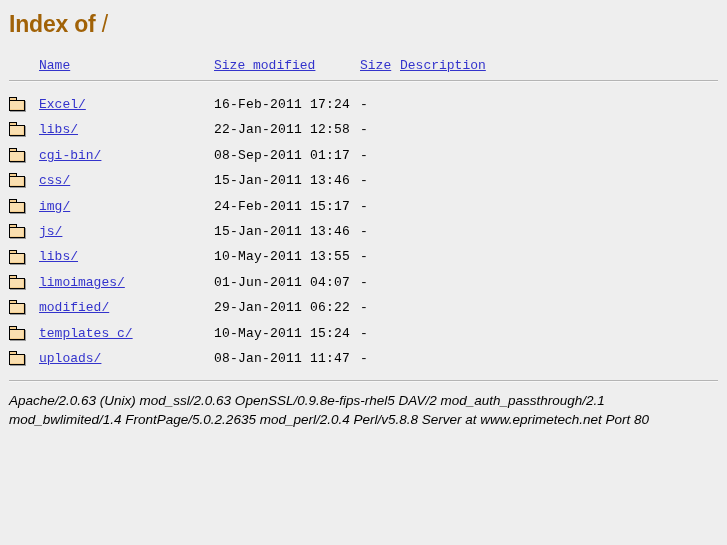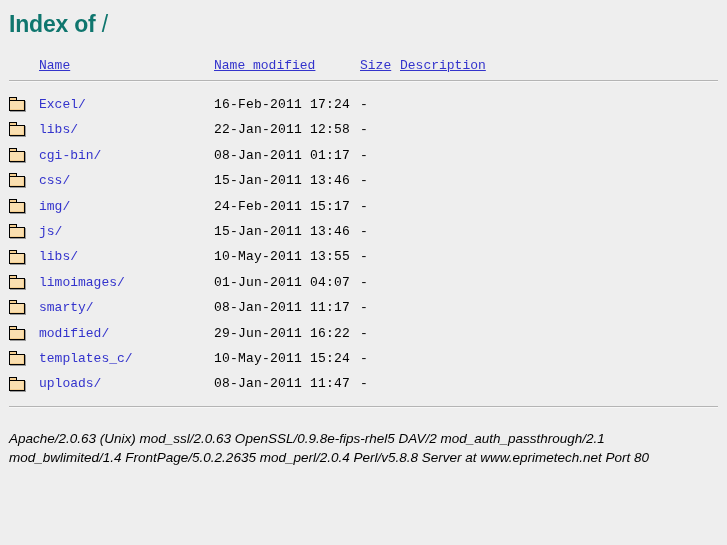--- a/index.html
+++ b/index.html
@@ -18,21 +18,21 @@
     position: relative;
     width: 727px;
     height: 545px;
     box-sizing: border-box;
     padding: 0 9px;
   }
   h1.page-title {
     font-family: "Liberation Sans", "DejaVu Sans", sans-serif;
     font-size: 23px;
     font-weight: bold;
-    color: #0f766e;
+    color: #a16207;
     margin: 0;
     padding: 10px 0 0 0;
     line-height: 28px;
     letter-spacing: -0.2px;
   }
   h1.page-title .slash {
     font-weight: normal;
   }
 
   table.index-table {
@@ -137,20 +137,21 @@
     position: absolute;
     left: 16px;
     top: 4px;
     width: 1px;
     height: 11px;
     background: #999999;
   }
 
   a.entry-link {
     color: #3333cc;
+    text-decoration: underline;
     cursor: pointer;
     font-family: "Liberation Mono", "DejaVu Sans Mono", monospace;
     font-size: 13px;
   }
   td.date-cell {
     color: #000000;
     letter-spacing: 0.2px;
     margin-top: 13px;
   }
   td.size-cell {
@@ -165,21 +166,21 @@
     margin: 9px 0 0 0;
     background: linear-gradient(to bottom, #b4b4b4 0px, #b4b4b4 1px, #f7f7f7 1px, #f7f7f7 2px);
   }
   address.server-signature {
     display: block;
     font-family: "Liberation Sans", "DejaVu Sans", sans-serif;
     font-style: italic;
     font-size: 13.5px;
     line-height: 19px;
     color: #000000;
-    margin-top: 21px;
+    margin-top: 9px;
     max-width: 710px;
   }
 </style>
 </head>
 <body>
 
 <div class="page">
 
   <h1 class="page-title"><span>Index of</span>
     <span class="slash">/</span>
@@ -190,21 +191,21 @@
       <col class="c-icon">
         <col class="c-name">
         <col class="c-date">
         <col class="c-size">
         <col class="c-desc">
     </colgroup>
     <thead>
       <tr>
         <th></th>
         <th><span class="hdr-link">Name</span></th>
-        <th><span class="hdr-link">Name modified</span></th>
+        <th><span class="hdr-link">Size modified</span></th>
         <th><span class="hdr-link">Size</span></th>
         <th><span class="hdr-link">Description</span></th>
       </tr>
       <tr class="header-rule-row">
         <td colspan="5">
           <hr class="rule">
         </td>
       </tr>
       <tr class="spacer-row">
         <td colspan="5"></td>
@@ -221,21 +222,21 @@
         <tr class="entry-row">
           <td class="icon-cell"><span class="folder-icon"><span class="tab"></span><span class="body"></span><span class="shade"></span><span class="shadow"></span><span class="shadow-r"></span></span></td>
           <td class="name-cell"><a class="entry-link">libs/</a></td>
           <td class="date-cell">22-Jan-2011 12:58</td>
           <td class="size-cell">-</td>
           <td class="desc-cell"></td>
         </tr>
         <tr class="entry-row">
           <td class="icon-cell"><span class="folder-icon"><span class="tab"></span><span class="body"></span><span class="shade"></span><span class="shadow"></span><span class="shadow-r"></span></span></td>
           <td class="name-cell"><a class="entry-link">cgi-bin/</a></td>
-          <td class="date-cell">08-Jan-2011 01:17</td>
+          <td class="date-cell">08-Sep-2011 01:17</td>
           <td class="size-cell">-</td>
           <td class="desc-cell"></td>
         </tr>
         <tr class="entry-row">
           <td class="icon-cell"><span class="folder-icon"><span class="tab"></span><span class="body"></span><span class="shade"></span><span class="shadow"></span><span class="shadow-r"></span></span></td>
           <td class="name-cell"><a class="entry-link">css/</a></td>
           <td class="date-cell">15-Jan-2011 13:46</td>
           <td class="size-cell">-</td>
           <td class="desc-cell"></td>
         </tr>
@@ -262,29 +263,22 @@
         </tr>
         <tr class="entry-row">
           <td class="icon-cell"><span class="folder-icon"><span class="tab"></span><span class="body"></span><span class="shade"></span><span class="shadow"></span><span class="shadow-r"></span></span></td>
           <td class="name-cell"><a class="entry-link">limoimages/</a></td>
           <td class="date-cell">01-Jun-2011 04:07</td>
           <td class="size-cell">-</td>
           <td class="desc-cell"></td>
         </tr>
         <tr class="entry-row">
           <td class="icon-cell"><span class="folder-icon"><span class="tab"></span><span class="body"></span><span class="shade"></span><span class="shadow"></span><span class="shadow-r"></span></span></td>
-          <td class="name-cell"><a class="entry-link">smarty/</a></td>
-          <td class="date-cell">08-Jan-2011 11:17</td>
-          <td class="size-cell">-</td>
-          <td class="desc-cell"></td>
-        </tr>
-        <tr class="entry-row">
-          <td class="icon-cell"><span class="folder-icon"><span class="tab"></span><span class="body"></span><span class="shade"></span><span class="shadow"></span><span class="shadow-r"></span></span></td>
           <td class="name-cell"><a class="entry-link">modified/</a></td>
-          <td class="date-cell">29-Jun-2011 16:22</td>
+          <td class="date-cell">29-Jan-2011 06:22</td>
           <td class="size-cell">-</td>
           <td class="desc-cell"></td>
         </tr>
         <tr class="entry-row">
           <td class="icon-cell"><span class="folder-icon"><span class="tab"></span><span class="body"></span><span class="shade"></span><span class="shadow"></span><span class="shadow-r"></span></span></td>
           <td class="name-cell"><a class="entry-link">templates_c/</a></td>
           <td class="date-cell">10-May-2011 15:24</td>
           <td class="size-cell">-</td>
           <td class="desc-cell"></td>
         </tr>

